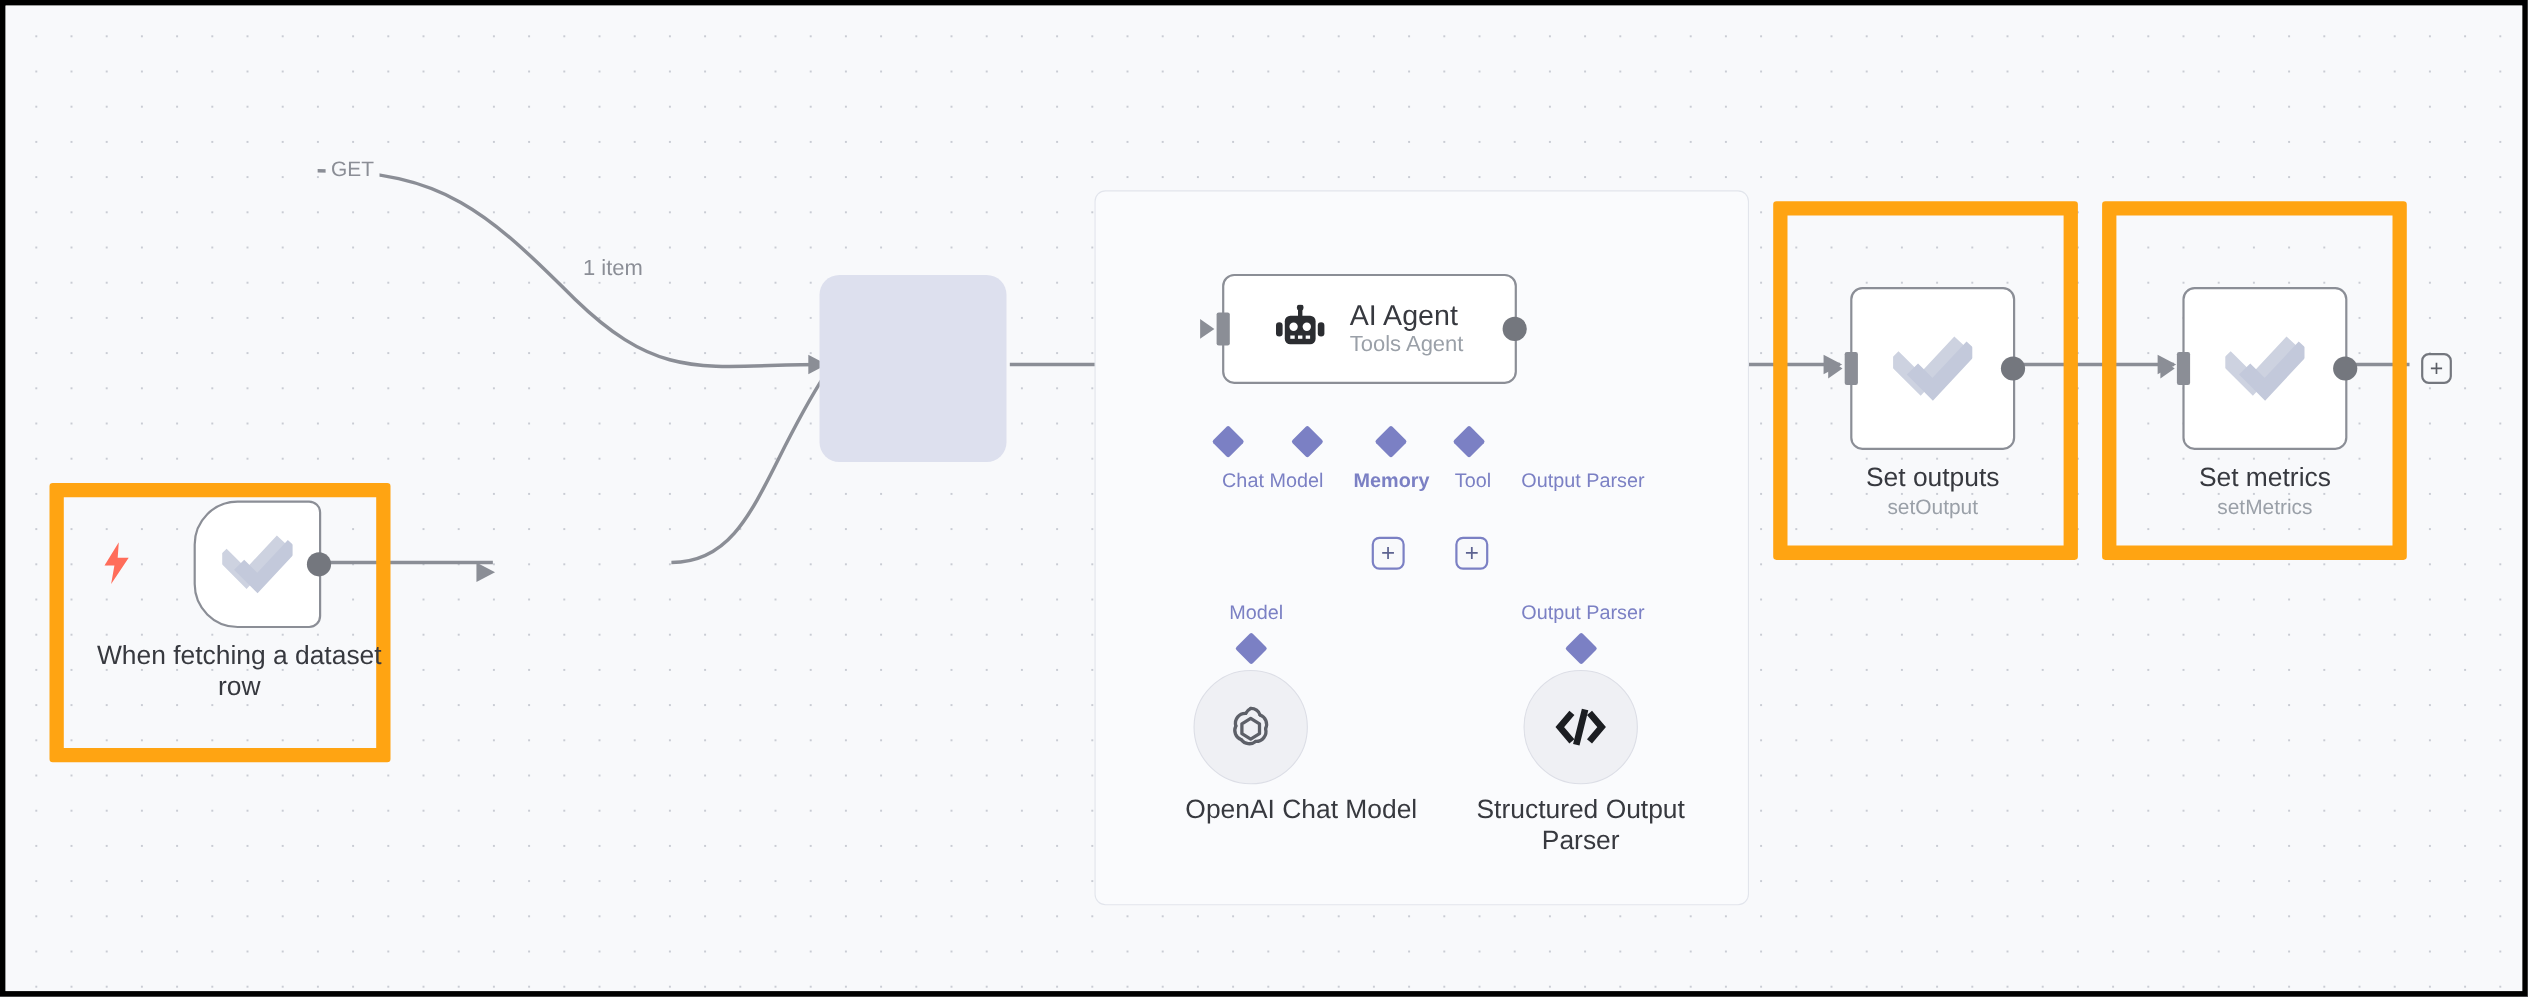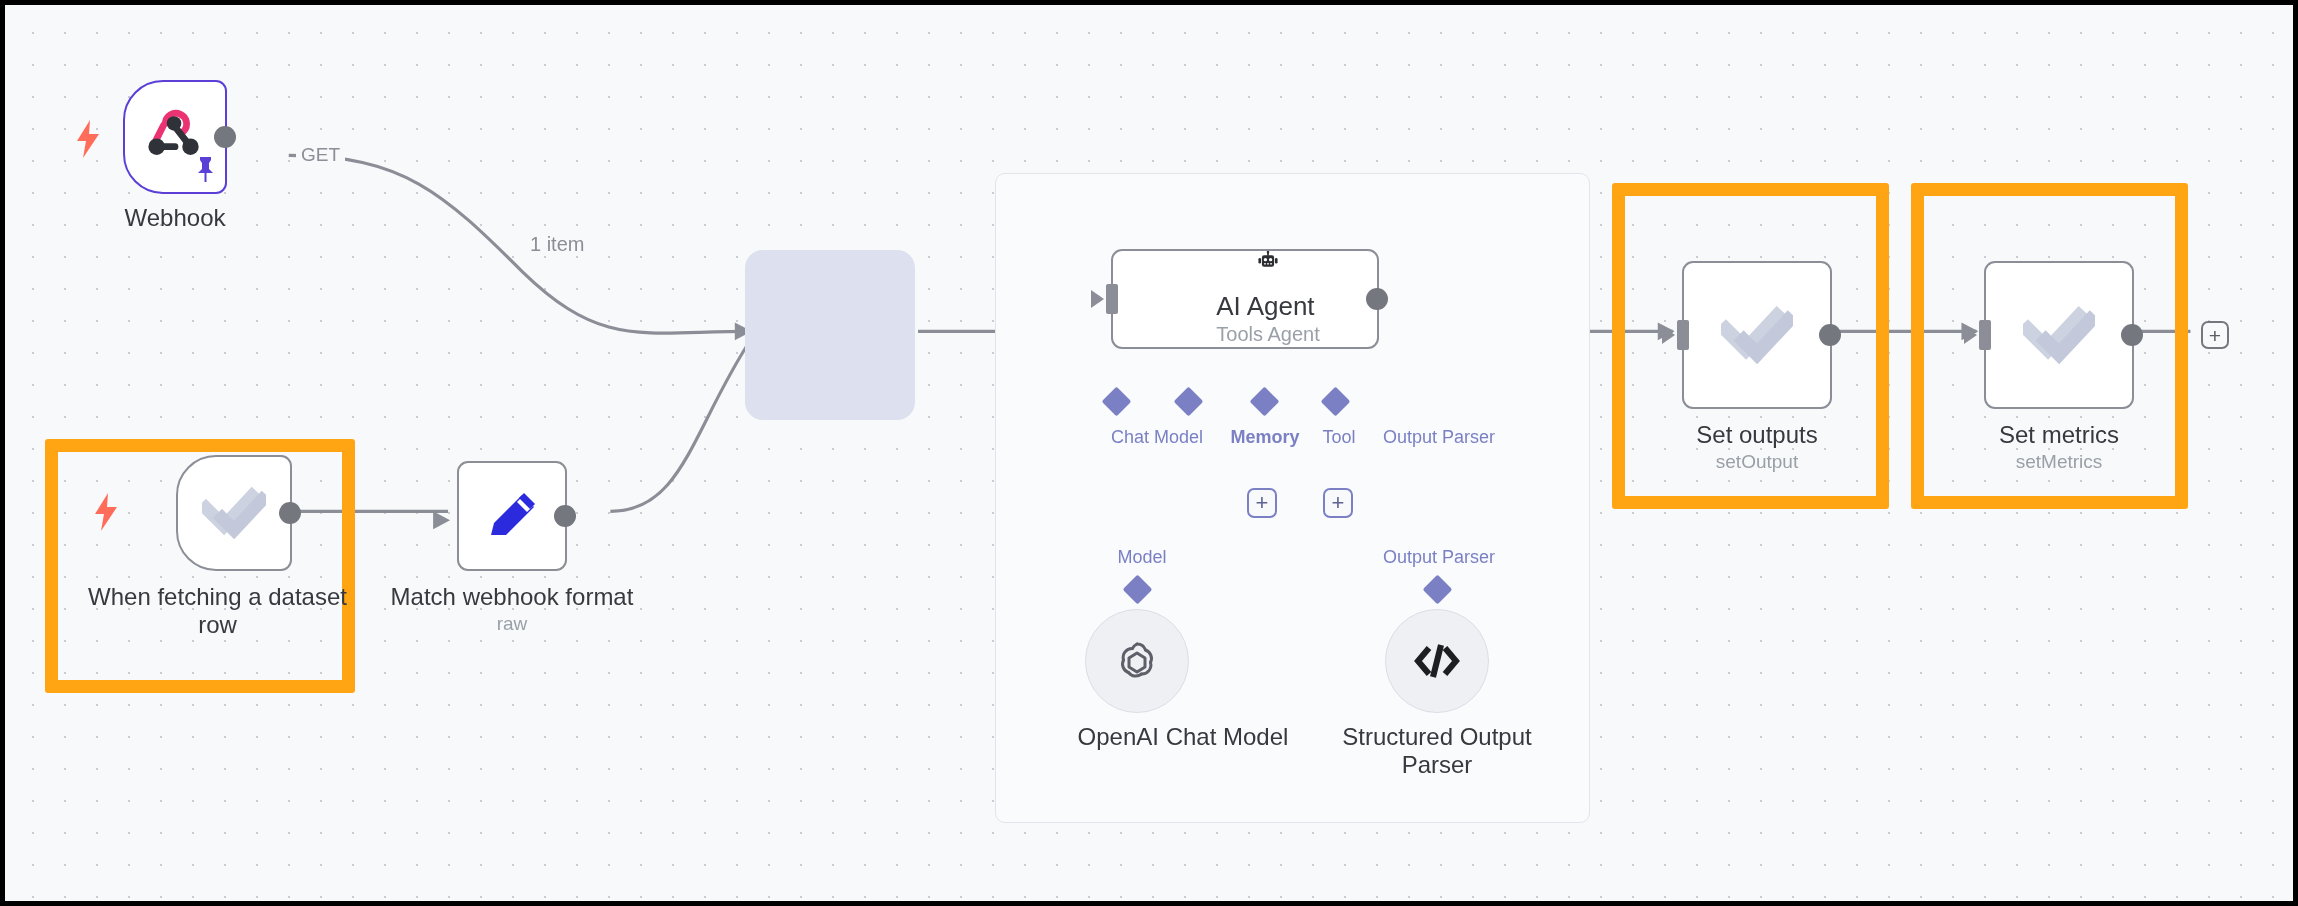--- a/index.html
+++ b/index.html
@@ -120,21 +120,21 @@
     color: #37393f;
     font-size: 25px;
     font-weight: bold;
   }
 
   
   #ai-agent .node-box {
     width: 268px; height: 100px;
     border-radius: 11px;
     display: flex; align-items: center; justify-content: flex-start;
-    padding-left: 46px; gap: 22px; flex-direction: column;
+    padding-left: 46px; gap: 22px;
   }
   .agent-text { display: flex; flex-direction: column; }
   .agent-title { font-size: 26px; color: #37393f; line-height: 1.15; }
   .agent-sub { font-size: 20px; color: #9aa0a8; line-height: 1.25; }
 
   
   .diamond {
     position: absolute;
     width: 21px; height: 21px;
     background: #7b80c4;
@@ -221,76 +221,39 @@
     <path d="M 1111 415 C 1111 470 1095 500 1070 570" stroke="#7b80c4" stroke-width="3.2" fill="none" stroke-dasharray="13 11"></path>
     <path d="M 1330 415 C 1330 470 1345 500 1370 570" stroke="#7b80c4" stroke-width="3.2" fill="none" stroke-dasharray="13 11"></path>
   </svg>
 
   <div class="group-frame" style="left:990px; top:168px; width:595px; height:650px;"></div>
 
   <div class="hl-box" style="left:40px; top:434px; width:310px; height:254px;"></div>
   <div class="hl-box" style="left:1607px; top:178px; width:277px; height:326px;"></div>
   <div class="hl-box" style="left:1906px; top:178px; width:277px; height:326px;"></div>
 
-  <div class="node" id="webhook" style="left:118px; top:75px;">
-    <div class="bolt" style="left:-48px; top:40px;">
-      <svg width="26" height="38" viewBox="0 0 26 38">
-        <path d="M15 0 L2 21 L11 21 L8 38 L24 14 L14 14 Z" fill="#ff6d5a"></path>
-      </svg>
-    </div>
-    <div class="node-box">
-      <svg width="62" height="58" viewBox="0 0 64 60">
-        <path d="M22 16 a11 11 0 1 1 19 8" fill="none" stroke="#eb3373" stroke-width="7" stroke-linecap="round"></path>
-        <path d="M20 18 L12 34" fill="none" stroke="#eb3373" stroke-width="7" stroke-linecap="round"></path>
-        <circle cx="31" cy="16" r="7.5" fill="#2f3238"></circle>
-        <circle cx="13" cy="40" r="8.5" fill="#2f3238"></circle>
-        <circle cx="48" cy="40" r="8.5" fill="#2f3238"></circle>
-        <path d="M13 40 L32 40" stroke="#2f3238" stroke-width="7" stroke-linecap="round"></path>
-        <path d="M34 22 L48 40" stroke="#2f3238" stroke-width="7" stroke-linecap="round"></path>
-      </svg>
-      <div class="port-out"></div>
-      <div class="pin">
-        <svg width="19" height="25" viewBox="0 0 19 25">
-          <path d="M4 0 H15 V3 L13 6 V12 L17 16 H10.5 V25 H8.5 V16 H2 L6 12 V6 L4 3 Z" fill="#5b3fd6"></path>
-        </svg>
-      </div>
-    </div>
-    <div class="node-label" style="top:124px;">Webhook</div>
-  </div>
   <div class="wire-label small" style="left:291px; top:139px;">GET</div>
   <div class="wire-label" style="left:504px; top:228px;margin-left:16px;">1 item</div>
 
   <div class="node" id="when-fetching" style="left:138px; top:450px;padding-left:33px;">
     <div class="bolt" style="left:-50px; top:38px;">
       <svg width="26" height="38" viewBox="0 0 26 38">
         <path d="M15 0 L2 21 L11 21 L8 38 L24 14 L14 14 Z" fill="#ff6d5a"></path>
       </svg>
     </div>
     <div class="node-box" style="width:116px; height:116px; border-radius:40px 11px 11px 40px;">
       <svg width="64" height="54" viewBox="0 0 64 54">
         <path d="M4 22 L22 40 L50 10" fill="none" stroke="#cdd2e0" stroke-width="13" stroke-linecap="square" stroke-linejoin="miter"></path>
         <path d="M20 32 L32 44 L60 14" fill="none" stroke="#c3c9db" stroke-width="13" stroke-linecap="square" stroke-linejoin="miter"></path>
       </svg>
       <div class="port-out"></div>
     </div>
     <div class="node-label" style="top:128px; white-space:normal; width:300px;">When fetching a dataset row</div>
   </div>
 
-  <div class="node" id="match-webhook" style="left:452px; top:456px;">
-    <div class="node-box" style="width:110px; height:110px;">
-      <svg width="58" height="58" viewBox="0 0 58 58">
-        <path d="M8 48 L11 36 L39 8 L51 20 L23 48 Z" fill="#2b2bdd"></path>
-        <path d="M40 9 L50 19 L44 25 L34 15 Z" fill="#ffffff"></path>
-        <path d="M41 6 L52 17 L47 22 L36 11 Z" fill="#2b2bdd"></path>
-      </svg>
-      <div class="port-out"></div>
-    </div>
-    <div class="node-label" style="top:122px;">Match webhook format</div>
-    <div class="node-sub" style="top:152px;">raw</div>
-  </div>
 
   <div class="halo" style="left:740px; top:245px; width:170px; height:170px;"></div>
 
   <div class="node" id="ai-agent" style="left:1106px; top:244px;">
     <div class="node-box">
       <svg width="46" height="44" viewBox="0 0 46 44">
         <rect x="9" y="10" width="28" height="26" rx="5" fill="#2b2d31"></rect>
         <rect x="21" y="2" width="4" height="9" fill="#2b2d31"></rect>
         <circle cx="23" cy="2.5" r="3" fill="#2b2d31"></circle>
         <rect x="1" y="16" width="6" height="13" rx="3" fill="#2b2d31"></rect>

